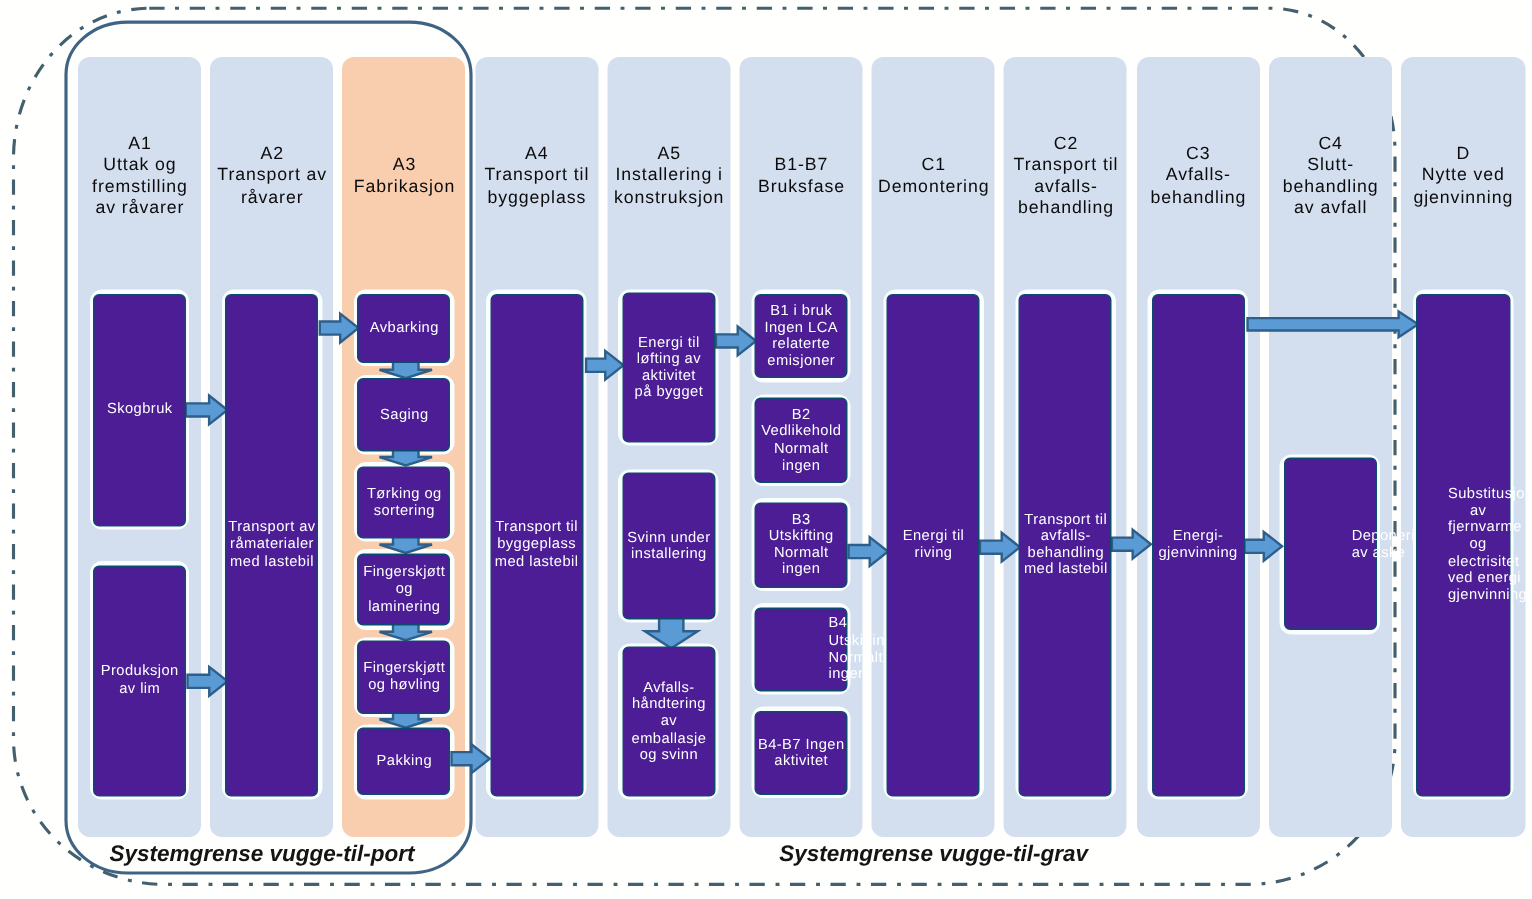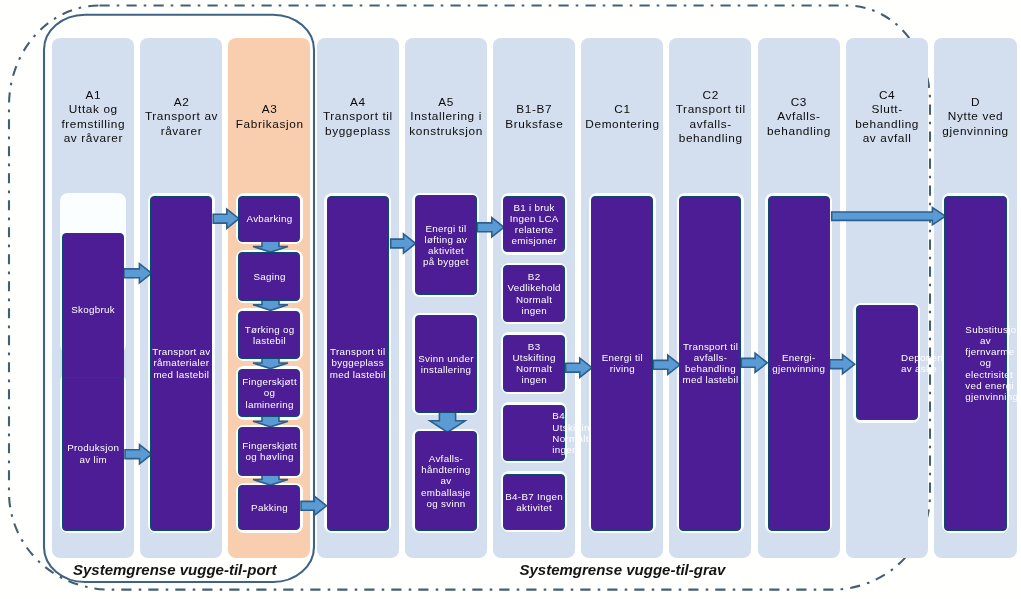--- a/index.html
+++ b/index.html
@@ -158,21 +158,21 @@
       <path d="M 831.7 212.04999999999998 L 932.4 212.04999999999998 L 932.4 207.6 L 945.4 216.2 L 932.4 224.79999999999998 L 932.4 220.35 L 831.7 220.35 Z" fill="#5B9BD5" stroke="#2E5F8A" stroke-width="1.6" stroke-linejoin="miter"></path>
       <path d="M 262 239.6 L 262 246.50000000000003 L 253 246.50000000000003 L 270.5 252.10000000000002 L 288 246.50000000000003 L 279 246.50000000000003 L 279 239.6 Z" fill="#5B9BD5" stroke="#2E5F8A" stroke-width="1.6"></path>
       <path d="M 262 298.40000000000003 L 262 304.7 L 253 304.7 L 270.5 310.3 L 288 304.7 L 279 304.7 L 279 298.40000000000003 Z" fill="#5B9BD5" stroke="#2E5F8A" stroke-width="1.6"></path>
       <path d="M 262 356.6 L 262 363 L 253 363 L 270.5 368.6 L 288 363 L 279 363 L 279 356.6 Z" fill="#5B9BD5" stroke="#2E5F8A" stroke-width="1.6"></path>
       <path d="M 262 414.90000000000003 L 262 421.2 L 253 421.2 L 270.5 426.8 L 288 421.2 L 279 421.2 L 279 414.90000000000003 Z" fill="#5B9BD5" stroke="#2E5F8A" stroke-width="1.6"></path>
       <path d="M 262 473.1 L 262 479.5 L 253 479.5 L 270.5 485.1 L 288 479.5 L 279 479.5 L 279 473.1 Z" fill="#5B9BD5" stroke="#2E5F8A" stroke-width="1.6"></path>
       <path d="M 439.4 411 L 439.4 420.8 L 429.9 420.8 L 447.5 432.2 L 465.1 420.8 L 455.6 420.8 L 455.6 411 Z" fill="#5B9BD5" stroke="#2E5F8A" stroke-width="1.6"></path>
     </svg>
 
   <div id="boxesWrap">
-      <div class="ibox" style="left: 62px; top: 195.5px; width: 62px; height: 155px; margin-top: 37px;">
+      <div class="ibox" style="left: 62px; top: 195.5px; width: 62px; height: 155px;">
         <span>
           <div>Skogbruk</div>
         </span>
       </div>
       <div class="ibox" style="left: 62px; top: 376.5px; width: 62px; height: 154px;">
         <span>
           <div>Produksjon</div>
           <div>av lim</div>
         </span>
       </div>
@@ -189,21 +189,21 @@
         </span>
       </div>
       <div class="ibox" style="left: 238.4px; top: 252.3px; width: 62px; height: 48.5px;">
         <span>
           <div>Saging</div>
         </span>
       </div>
       <div class="ibox" style="left: 238.4px; top: 310.5px; width: 62px; height: 48.5px;">
         <span>
           <div>Tørking og</div>
-          <div>lastebil</div>
+          <div>sortering</div>
         </span>
       </div>
       <div class="ibox" style="left: 238.4px; top: 368.8px; width: 62px; height: 48.5px;">
         <span>
           <div>Fingerskjøtt</div>
           <div>og</div>
           <div>laminering</div>
         </span>
       </div>
       <div class="ibox" style="left: 238.4px; top: 427px; width: 62px; height: 48.5px;">

